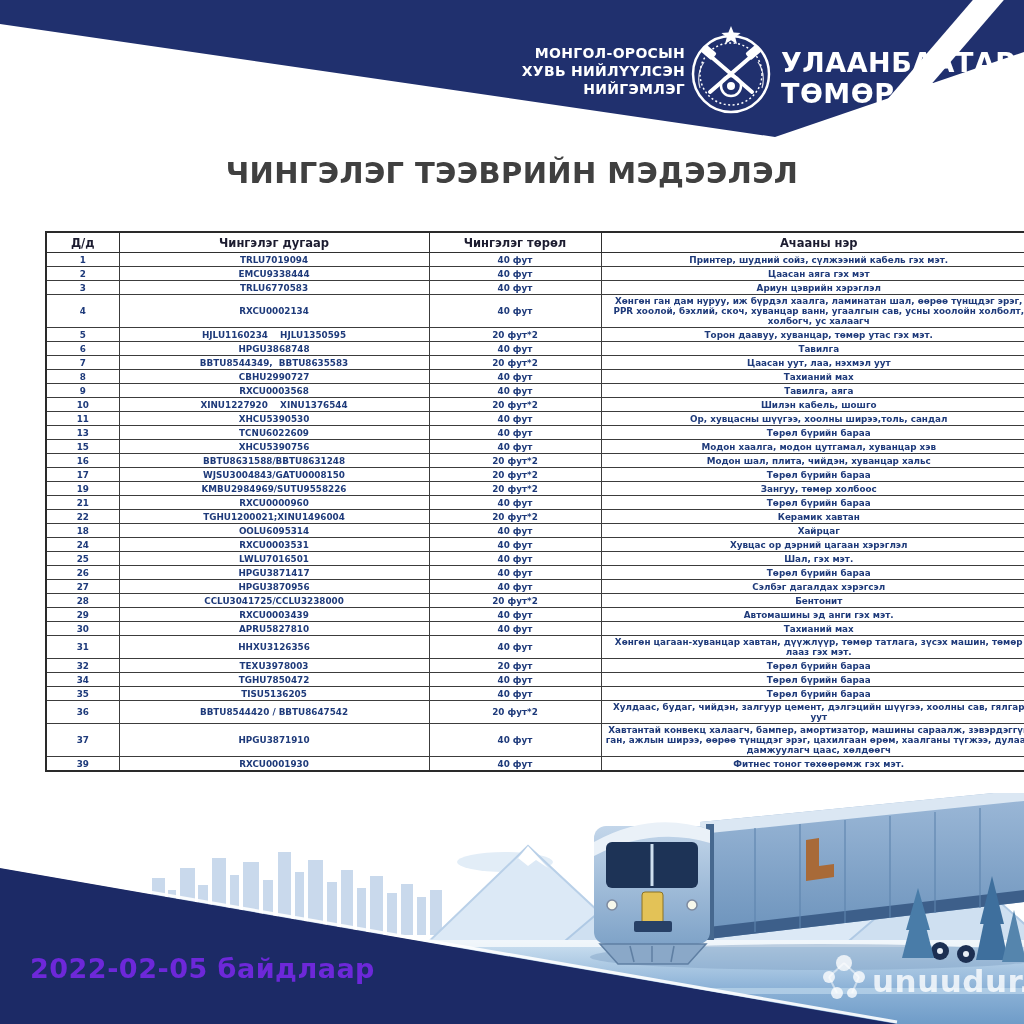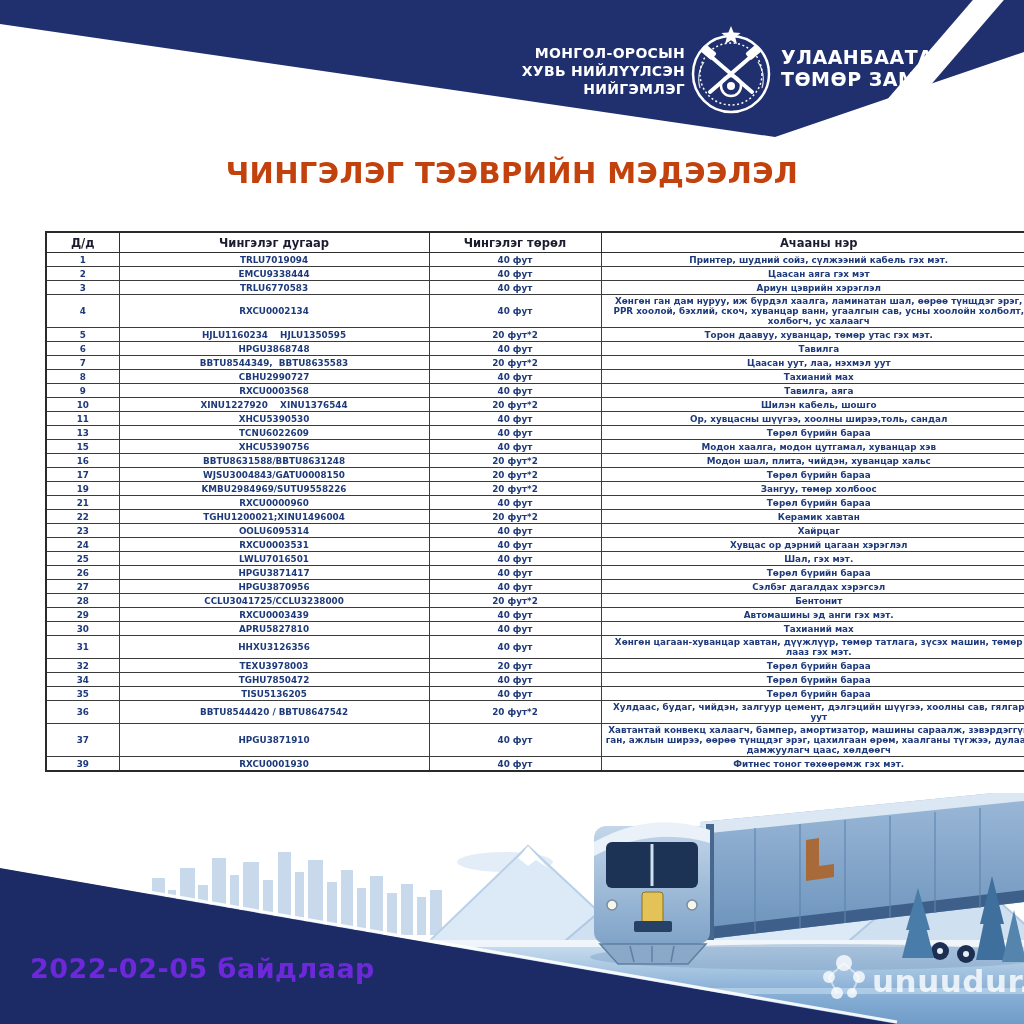--- a/index.html
+++ b/index.html
@@ -8,27 +8,27 @@
     font-family:"DejaVu Sans","Liberation Sans",sans-serif;
   }
   
   .hdr-svg{position:absolute;top:0;left:0;z-index:1;}
   .org-left{
     position:absolute;top:44px;left:505px;width:180px;text-align:right;z-index:2;
     color:#fff;font-size:14px;font-weight:bold;line-height:1.3;letter-spacing:.3px;
   }
   .org-right{
     position:absolute;top:47px;left:781px;z-index:2;color:#fff;
-    font-size:19px;font-weight:bold;line-height:1.15;letter-spacing:.5px;
+    font-size:27px;font-weight:bold;line-height:1.15;letter-spacing:.5px;
   }
   .emblem{position:absolute;top:24px;left:686px;z-index:2;}
   
   .page-title{
     position:absolute;top:156px;left:0;width:1024px;text-align:center;z-index:2;
-    color:#c2410c;font-size:29px;font-weight:bold;letter-spacing:.4px;
+    color:#404040;font-size:29px;font-weight:bold;letter-spacing:.4px;
   }
   
   .tbl-wrap{position:absolute;top:231px;left:17px;width:991px;z-index:2;}
   table{width:100%;border-collapse:collapse;table-layout:fixed;border:2px solid #2a2a2a;margin-left:28px;}
   th{
     border:1px solid #2f2f2f;font-size:11.5px;font-weight:bold;color:#1c1c30;
     height:19px;padding:0 2px;background:#fff;
   }
   td{
     border:1px solid #3c3c3c;font-size:8.8px;font-weight:bold;color:#1e3a7a;
@@ -208,21 +208,21 @@
           <td>40 фут</td>
           <td>Төрөл бүрийн бараа</td>
         </tr>
         <tr>
           <td>22</td>
           <td>TGHU1200021;XINU1496004</td>
           <td>20 фут*2</td>
           <td>Керамик хавтан</td>
         </tr>
         <tr>
-          <td>23</td>
+          <td>18</td>
           <td>OOLU6095314</td>
           <td>40 фут</td>
           <td>Хайрцаг</td>
         </tr>
         <tr>
           <td>24</td>
           <td>RXCU0003531</td>
           <td>40 фут</td>
           <td>Хувцас ор дэрний цагаан хэрэглэл</td>
         </tr>

